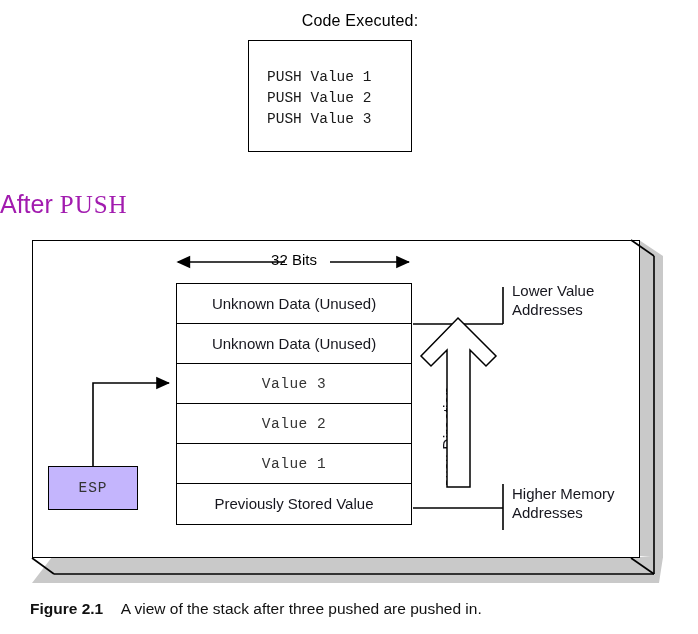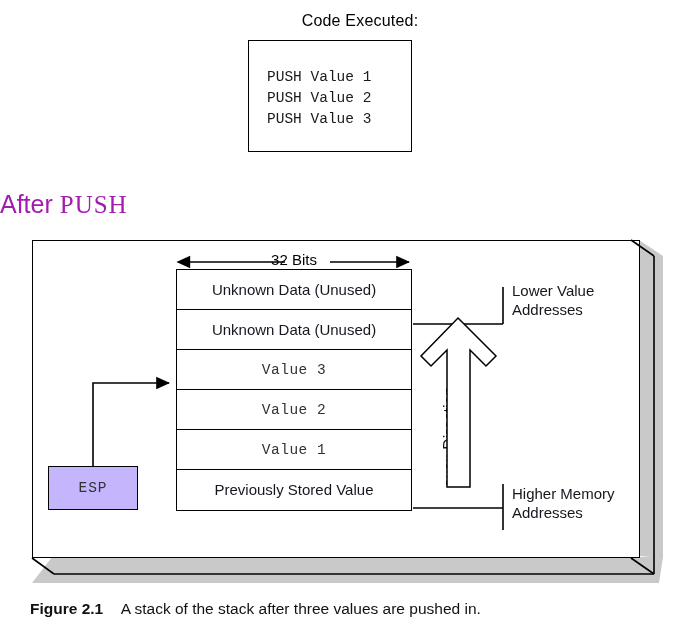--- a/index.html
+++ b/index.html
@@ -127,21 +127,21 @@
     background: #fff;
     padding: 0 6px;
     font-size: 15px;
     font-family: "Liberation Sans", sans-serif;
   }
 
   
   .stack {
     position: absolute;
     left: 176px;
-    top: 269px;
+    top: 283px;
     width: 236px;
     border: 1.6px solid #000;
     box-sizing: border-box;
     background: #7dd3fc;
   }
   .stack-row {
     height: 40px;
     line-height: 40px;
     text-align: center;
     border-bottom: 1.5px solid #000;
@@ -334,16 +334,16 @@
                L470,487
                L447,487
                L447,350
                L431,366
                L421,356 Z"></path>
     </g>
   </svg>
 
   <div class="caption">
     <b>Figure 2.1</b>
-    <span>A stack of the stack after three values are pushed in.</span>
+    <span>A view of the stack after three pushed are pushed in.</span>
   </div>
 
 </div>
 
 </body></html>

